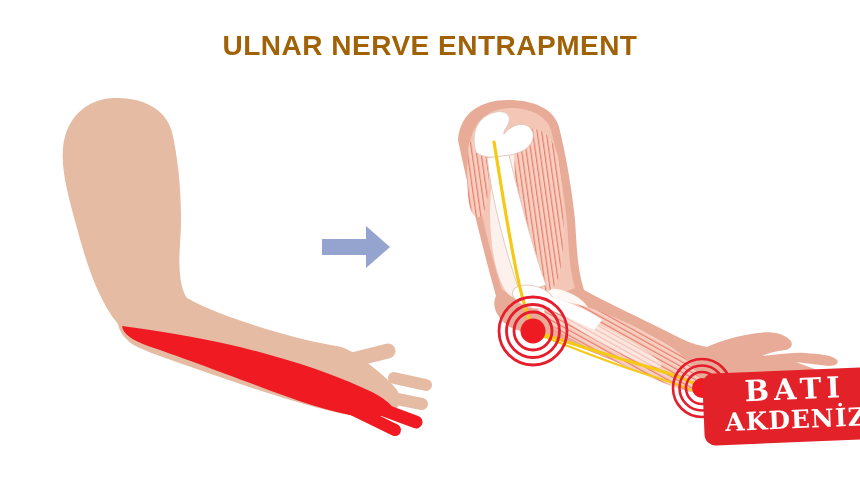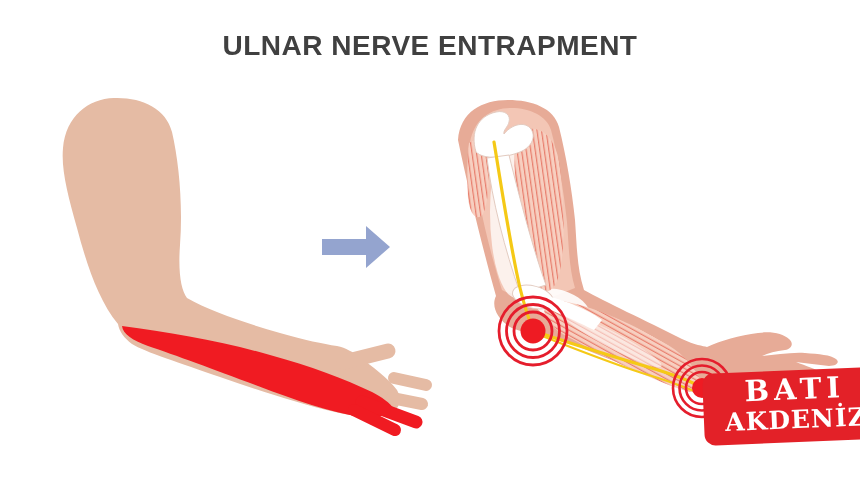--- a/index.html
+++ b/index.html
@@ -3,21 +3,21 @@
 <meta charset="utf-8">
 <style>
   html,body{margin:0;padding:0;background:#fff;}
   .page{
     position:relative;width:860px;height:504px;overflow:hidden;background:#ffffff;
     font-family:"Liberation Sans", sans-serif;
   }
   .title{
     position:absolute;top:30px;left:0;width:100%;
     text-align:center;font-size:28px;font-weight:bold;letter-spacing:.5px;
-    color:#404040;
+    color:#a16207;
   }
   .scene{position:absolute;left:0;top:0;}
   .watermark{
     position:absolute;left:702px;top:374px;width:184px;height:72px;
     background:#e32128;border-radius:11px;
     transform:rotate(-2.4deg);transform-origin:left top;
     color:#ffffff;text-align:center;
     font-family:"DejaVu Serif", serif;font-weight:bold;
     box-sizing:border-box;padding-top:3px;
   }

